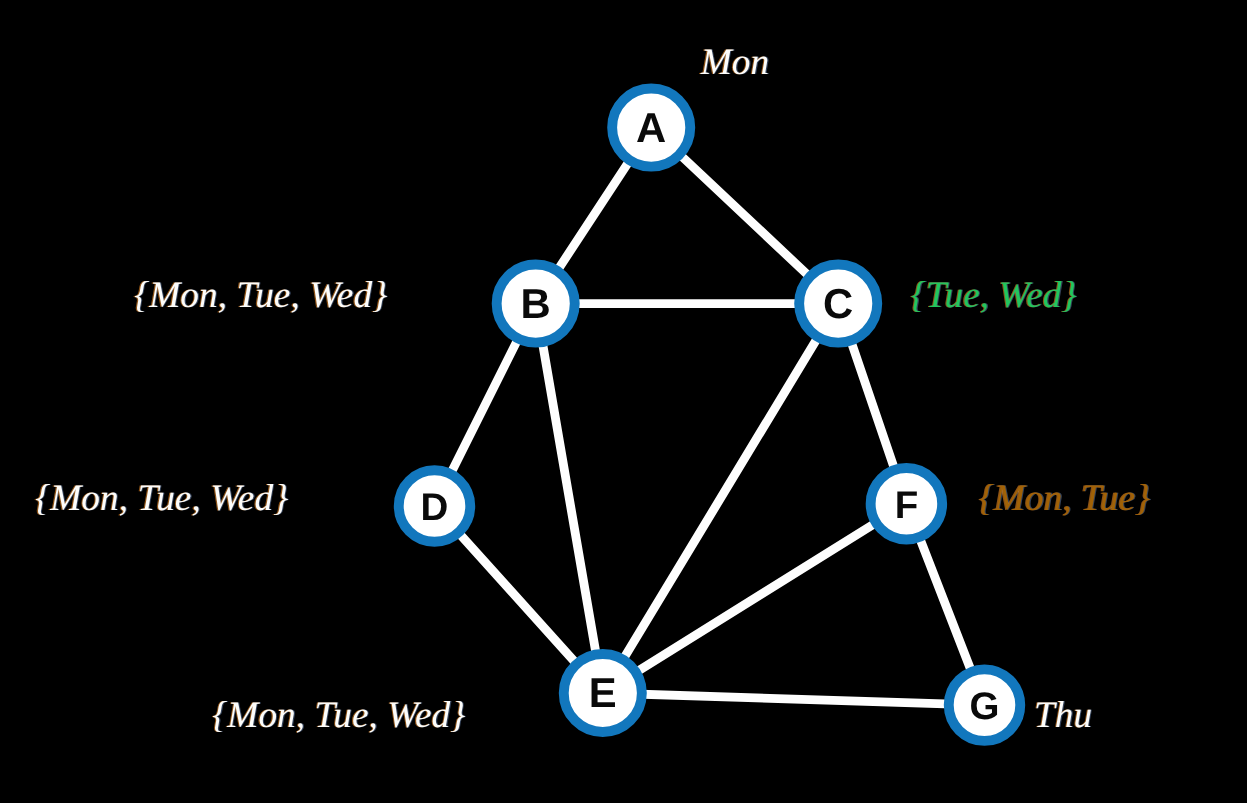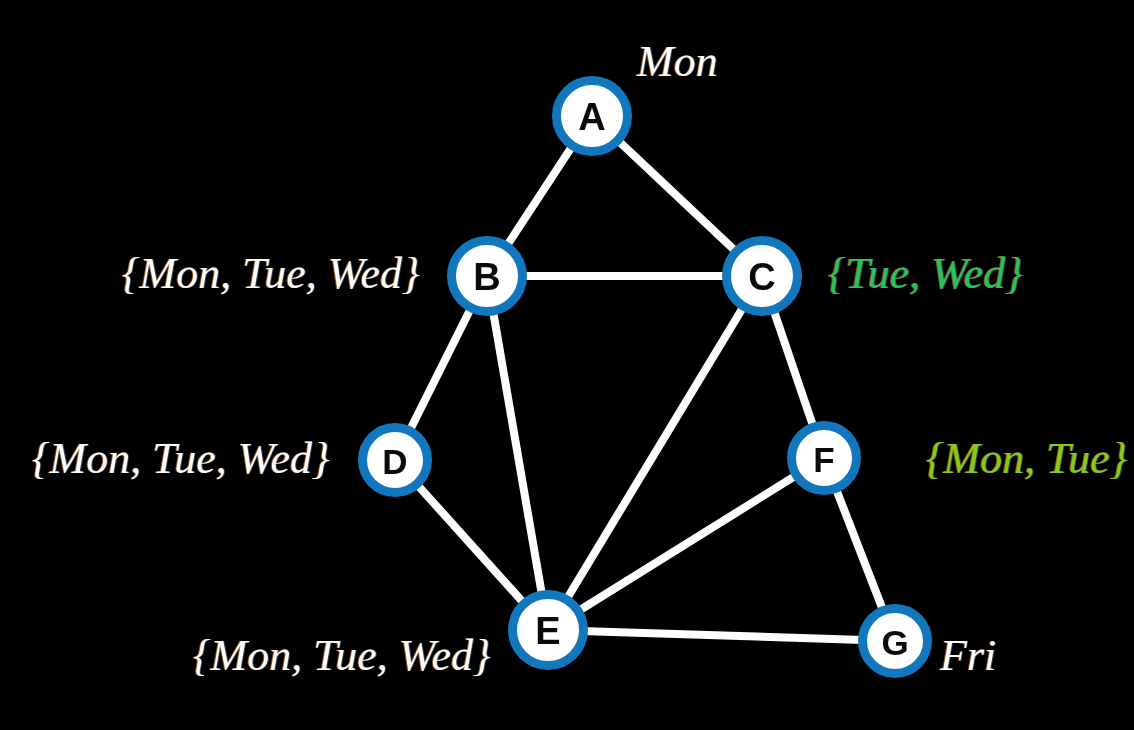--- a/index.html
+++ b/index.html
@@ -44,21 +44,21 @@
     font-weight: bold;
     text-anchor: middle;
     dominant-baseline: central;
     letter-spacing: 0px;
   }
   .domain-label {
     position: absolute;
     color: #fdfdfb;
     font-family: "Liberation Serif", serif;
     font-style: italic;
-    font-size: 44px;
+    font-size: 34px;
     line-height: 1;
     white-space: nowrap;
     text-shadow: -1px 0 0 rgba(255,150,40,0.55), 1px 0 0 rgba(150,190,255,0.35);
   }
 </style>
 </head>
 <body>
 
 <div id="stage">
   <svg id="graph-svg" viewBox="0 0 1134 730">
@@ -104,17 +104,17 @@
           <circle cx="895" cy="641" r="32.5" class="node-ring" fill="#ffffff" stroke="#1277bd"></circle>
           <text x="895" y="642" class="node-letter" font-size="35">G</text>
         </g>
       </g>
   </svg>
   <div id="labels-layer">
       <div class="domain-label" style="left: 637px; top: 40px; color: rgb(253, 253, 251);">Mon</div>
       <div class="domain-label" style="left: 122px; top: 252px; color: rgb(253, 253, 251);">{Mon, Tue, Wed}</div>
       <div class="domain-label" style="left: 828px; top: 252px; color: #22c55e;">{Tue, Wed}</div>
       <div class="domain-label" style="left: 32px; top: 437px; color: rgb(253, 253, 251);">{Mon, Tue, Wed}</div>
-      <div class="domain-label" style="left: 890px; top: 437px; color: #84cc16; margin-left: 36px;">{Mon, Tue}</div>
+      <div class="domain-label" style="left: 890px; top: 437px; color: #a16207;">{Mon, Tue}</div>
       <div class="domain-label" style="left: 193px; top: 634px; color: rgb(253, 253, 251);">{Mon, Tue, Wed}</div>
-      <div class="domain-label" style="left: 940px; top: 634px; color: rgb(253, 253, 251);">Fri</div>
+      <div class="domain-label" style="left: 940px; top: 634px; color: rgb(253, 253, 251);">Thu</div>
     </div>
 </div>
 
 </body></html>

